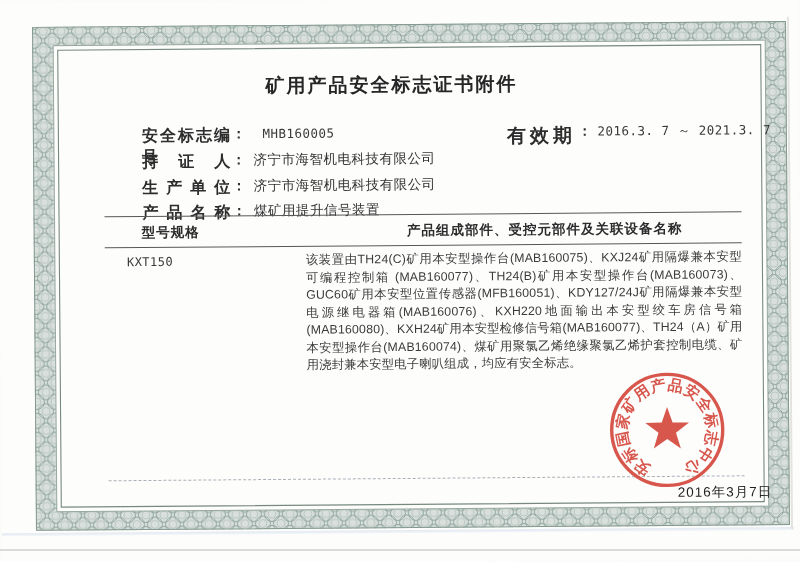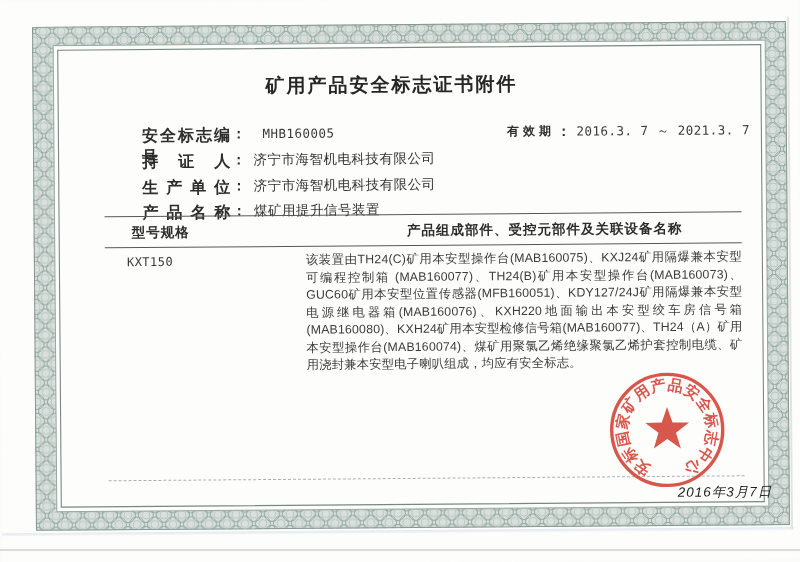--- a/index.html
+++ b/index.html
@@ -32,35 +32,35 @@
   .field-colon{font-size:13.5px;font-weight:700;color:#2d2d2d;margin-left:2px;vertical-align:top;}
   .field-value{
     font-size:13.5px;color:#333;margin-left:8px;vertical-align:top;letter-spacing:0.5px;
   }
   .code-value{
     font-family:"DejaVu Sans Mono", monospace;
     font-size:12.5px;color:#3a3a3a;letter-spacing:0.5px;
     position:relative;top:1px;
   }
   .validity-label{
-    display:inline-block;font-size:12px;font-weight:700;color:#2d2d2d;letter-spacing:4px;vertical-align:top;
+    display:inline-block;font-size:19px;font-weight:700;color:#2d2d2d;letter-spacing:4px;vertical-align:top;
   }
   .rule{height:1.3px;background:#575757;}
   .col-header{
     font-size:13.5px;font-weight:700;color:#2c2c2c;letter-spacing:1px;
   }
   .composition{
     font-size:12.3px;line-height:17.5px;color:#3b3b3b;
     text-align:justify;letter-spacing:0.2px;
   }
   .dashed-rule{
     border-top:1px dashed #a9b0b7;height:0;
   }
   .issue-date{
-    font-size:13.5px;color:#1f1f1f;letter-spacing:1px;font-style:italic;
+    font-size:13.5px;color:#1f1f1f;letter-spacing:1px;
   }
   .paper-edge-bottom{
     left:0;top:530px;width:792px;height:3px;
     background:linear-gradient(#e2e9f1,#f2f5f8);
   }
   .paper-edge-right{
     left:789px;top:20px;width:2px;height:512px;background:#e3e3e0;
   }
   .scan-shadow-line{
     position:absolute;left:0;top:549px;width:800px;height:2px;background:#dbdbd8;
@@ -119,21 +119,21 @@
   <div class="abs" style="left:127px;top:176px;">
     <span class="field-label">生 产 单 位</span><span class="field-colon">：</span><span class="field-value">济宁市海智机电科技有限公司</span>
   </div>
 
   <div class="abs" style="left:127px;top:201px;">
     <span class="field-label">产 品 名 称</span><span class="field-colon">：</span><span class="field-value">煤矿用提升信号装置</span>
   </div>
 
   <div class="abs rule" style="left:105px;top:214px;width:637px;"></div>
 
-  <div class="abs col-header" style="left:132px;top:222px;">型号规格</div>
+  <div class="abs col-header" style="left:142px;top:222px;">型号规格</div>
 
   <div class="abs col-header" style="left:330px;top:222px;width:430px;text-align:center;">产品组成部件、受控元部件及关联设备名称</div>
 
   <div class="abs rule" style="left:105px;top:245px;width:637px;"></div>
 
   <div class="abs code-value" style="left:127px;top:253px;font-size:12px;">KXT150</div>
 
   <div class="abs composition" style="left:306px;top:251px;width:436px;">该装置由TH24(C)矿用本安型操作台(MAB160075)、KXJ24矿用隔爆兼本安型可编程控制箱 (MAB160077)、TH24(B)矿用本安型操作台(MAB160073)、GUC60矿用本安型位置传感器(MFB160051)、KDY127/24J矿用隔爆兼本安型电源继电器箱(MAB160076)、KXH220地面输出本安型绞车房信号箱(MAB160080)、KXH24矿用本安型检修信号箱(MAB160077)、TH24（A）矿用本安型操作台(MAB160074)、煤矿用聚氯乙烯绝缘聚氯乙烯护套控制电缆、矿用浇封兼本安型电子喇叭组成，均应有安全标志。</div>
 
   <div class="abs dashed-rule" style="left:107px;top:478px;width:636px;"></div>

